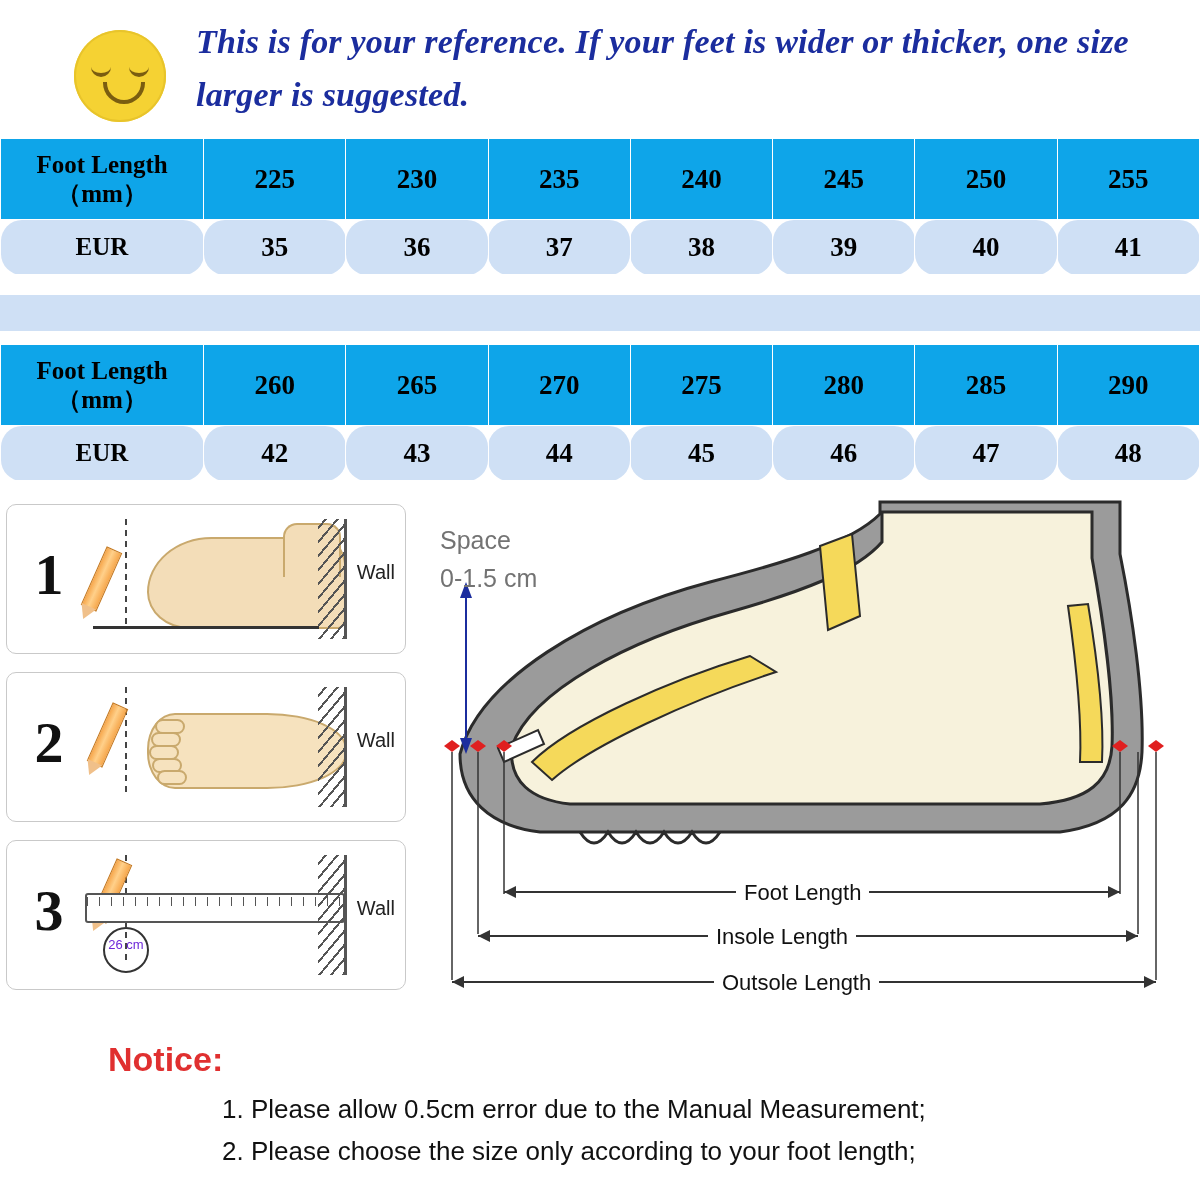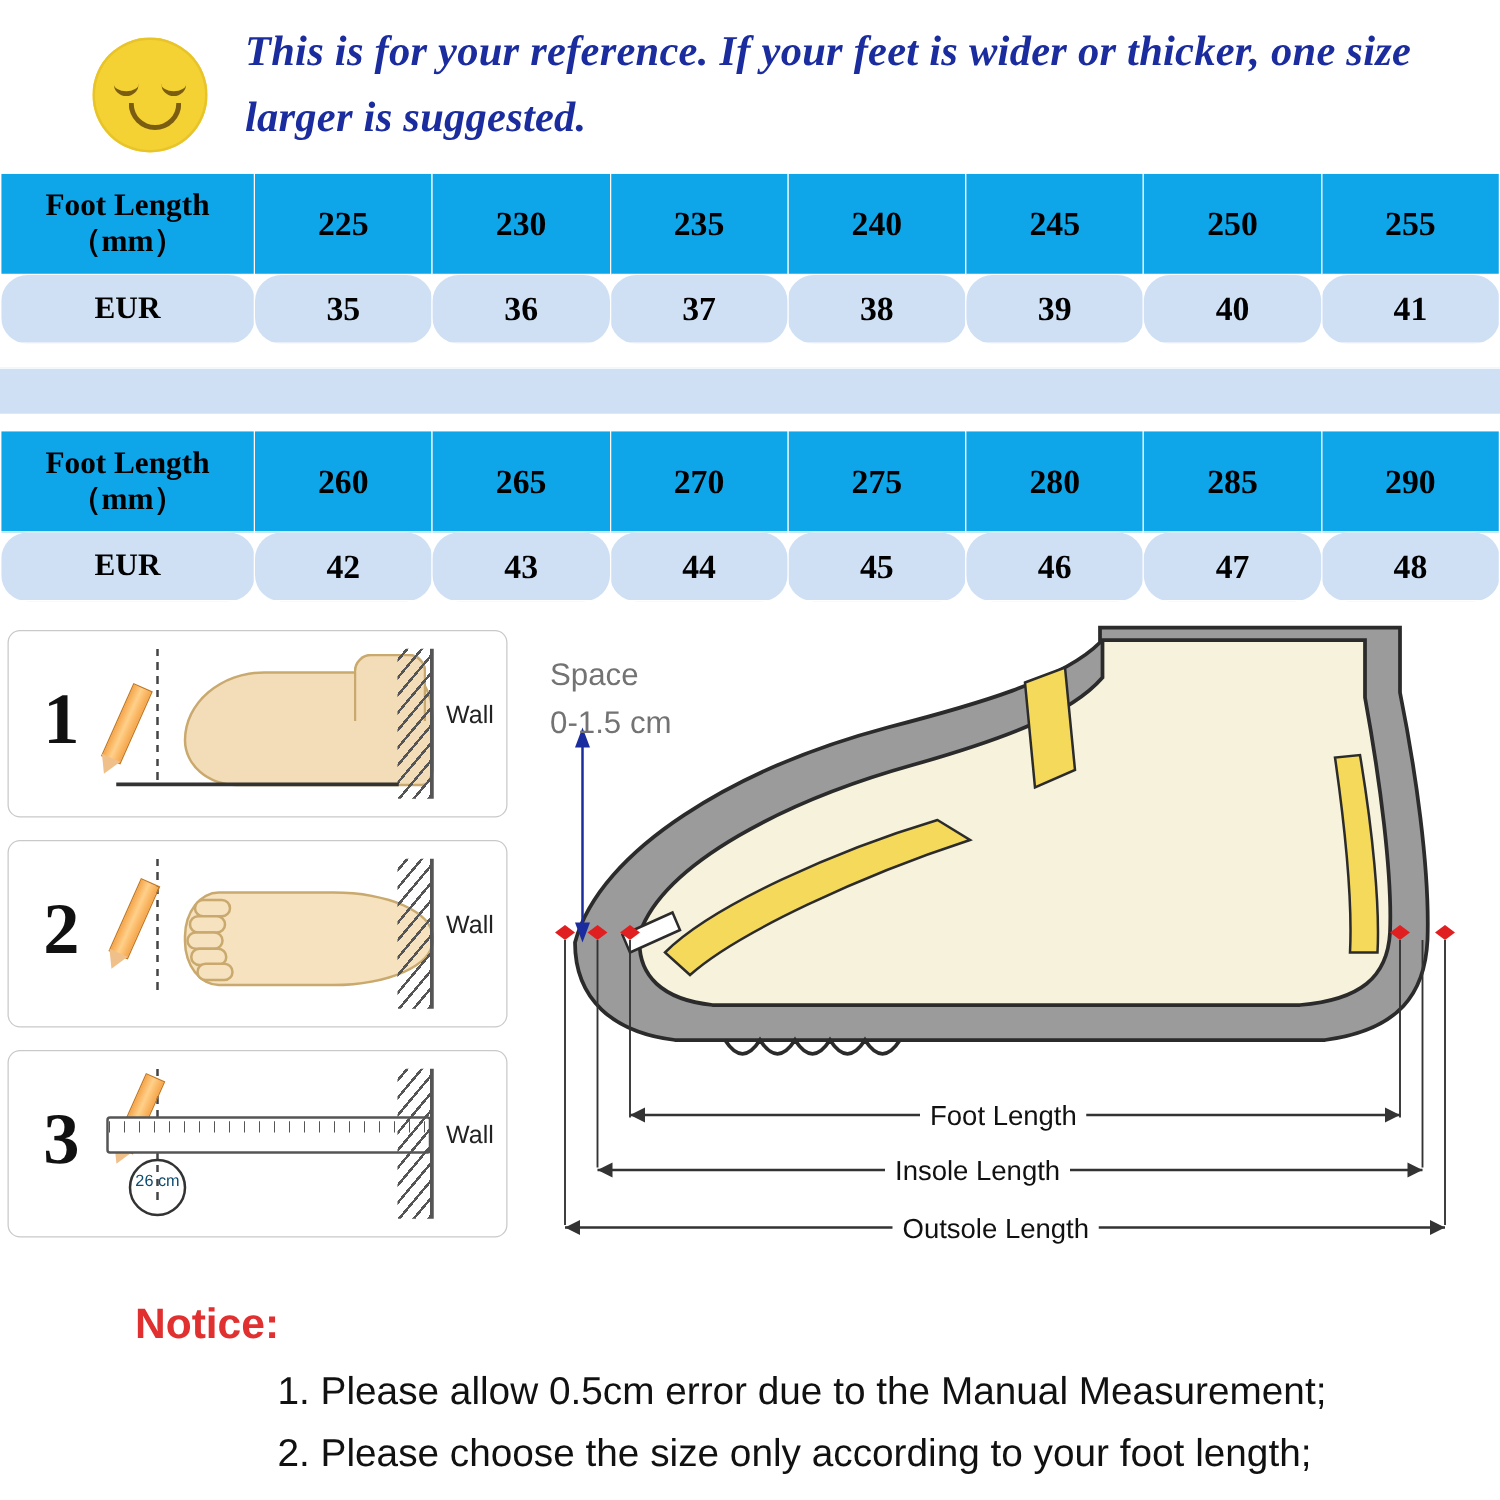--- a/index.html
+++ b/index.html
@@ -140,21 +140,21 @@
   }
   .ruler{
     position:absolute;left:78px;top:52px;width:256px;height:26px;
     background:#fff;border:2px solid #555;border-radius:3px;
     background-image:repeating-linear-gradient(to right,#555 0 1px,transparent 1px 12px);
     background-size:100% 9px;background-repeat:no-repeat;background-position:0 2px;
   }
   .circ{
     position:absolute;left:96px;top:86px;width:46px;height:46px;
     border:2px solid #333;border-radius:50%;
-    font-size:13px;line-height:1.05;text-align:center;color:#0c4a6e;
+    font-size:13px;line-height:1.05;text-align:center;color:#6d28d9;
     padding-top:9px;box-sizing:border-box;
   }
   
   .shoe-wrap{
     position:absolute;left:420px;top:0;width:780px;height:540px;
   }
   .space-label{
     position:absolute;left:20px;top:28px;
     font-size:25px;color:#737373;line-height:1.5;
   }
@@ -165,21 +165,21 @@
   
   .notice{
     position:absolute;left:0;top:1032px;width:1200px;height:168px;background:#fff;
   }
   .notice-title{
     position:absolute;left:108px;top:8px;
     font-size:34px;font-weight:bold;color:#e03030;
   }
   .notice-list{
     position:absolute;left:222px;top:56px;width:950px;
-    font-size:31px;color:#111;line-height:1.62;
+    font-size:26px;color:#111;line-height:1.62;
   }
   .notice-list div{white-space:nowrap;}
 </style>
 </head>
 <body>
 
 <div class="header">
   <div class="smiley">
     <div class="eye l"></div>
     <div class="eye r"></div>

